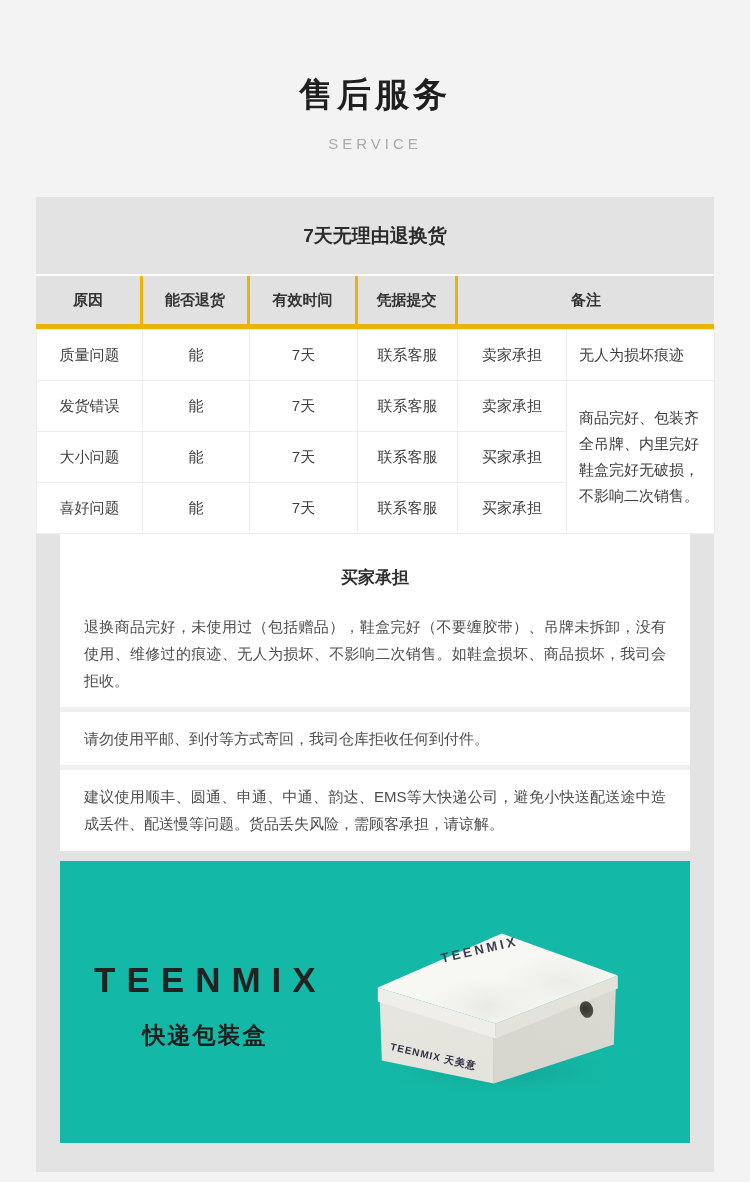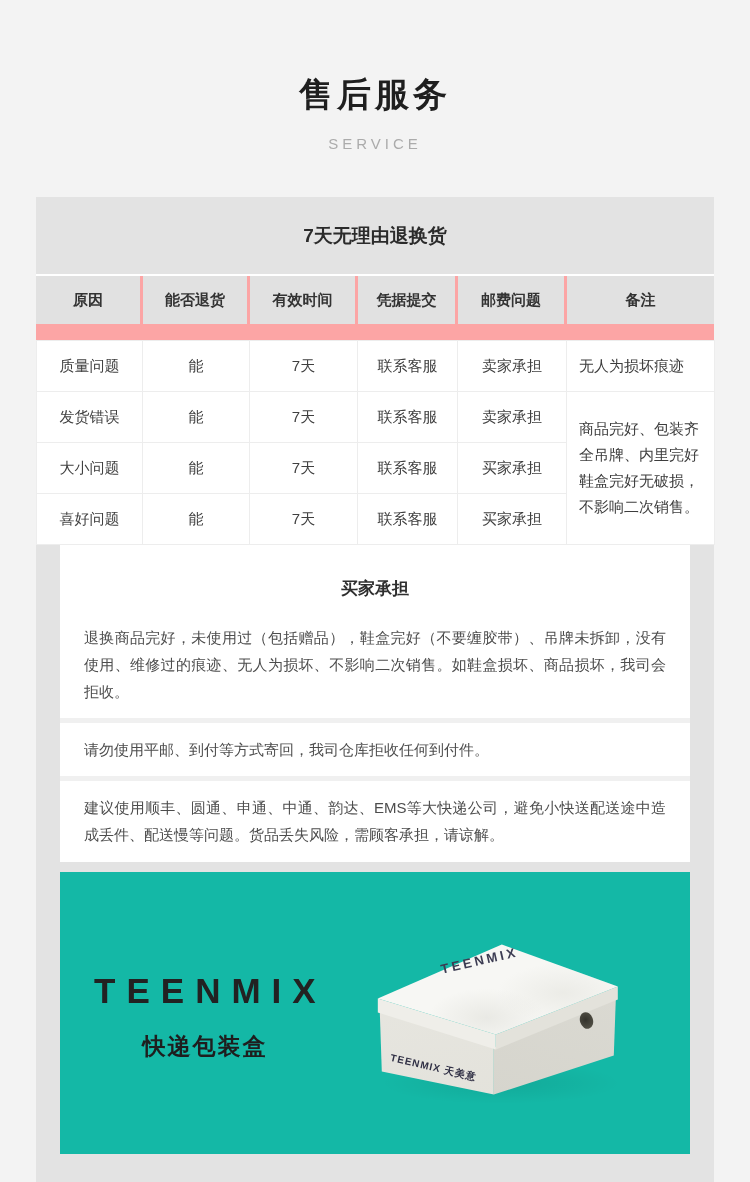--- a/index.html
+++ b/index.html
@@ -31,22 +31,22 @@
   }
 
   
   .tbl-title {
     height:77px; line-height:77px; text-align:center;
     font-size:19px; font-weight:700; color:#2b2b2b;
   }
 
   
   .hdr-row {
-    display:flex; gap:3px; background:#fca5a5;
-    border-top:2px solid #fff; height:66px;
+    display:flex; gap:3px; background:#eab308;
+    border-top:2px solid #fff; height:55px;
   }
   .hcell {
     background:#e1e1e1; height:48px; line-height:48px;
     text-align:center; font-size:15px; font-weight:700; color:#333;
   }
   .hc0{width:104px;} .hc1{width:104px;} .hc2{width:105px;}
   .hc3{width:97px;}  .hc4{width:106px;} .hc5{flex:1;}
 
   
   table.ptable {
@@ -162,21 +162,20 @@
 
   <div class="card">
 
     <div class="tbl-title">7天无理由退换货</div>
 
     <div class="hdr-row">
       <div class="hcell hc0">原因</div>
       <div class="hcell hc1">能否退货</div>
       <div class="hcell hc2">有效时间</div>
       <div class="hcell hc3">凭据提交</div>
-      <div class="hcell hc4">邮费问题</div>
       <div class="hcell hc5">备注</div>
     </div>
 
     <table class="ptable">
       <colgroup>
         <col style="width:106px">
           <col style="width:107px">
           <col style="width:108px">
         <col style="width:100px">
           <col style="width:109px">

